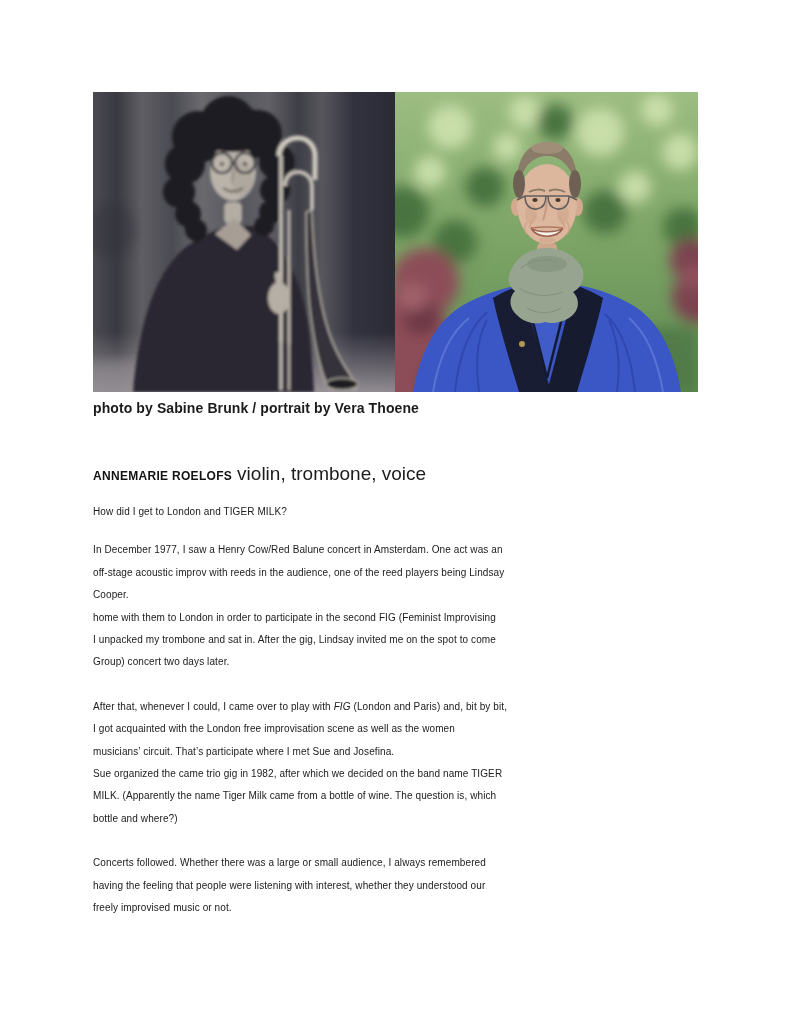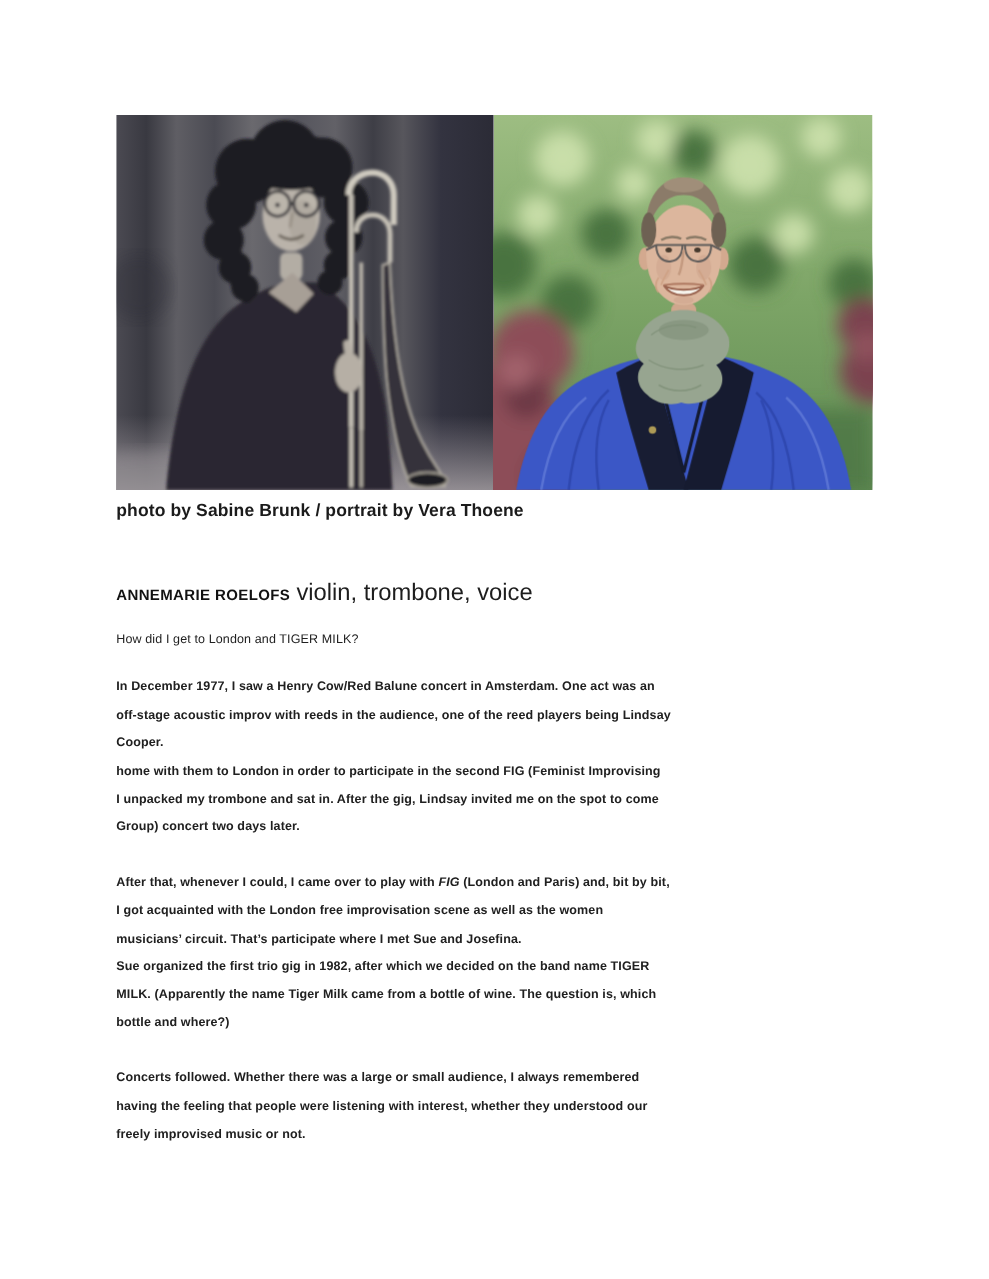--- a/index.html
+++ b/index.html
@@ -22,21 +22,21 @@
   }
   .title { margin-top:40px; line-height:26px; white-space:nowrap; }
   .title .name {
     font-size:12px; font-weight:700; letter-spacing:.3px; color:#121212;
   }
   .title .instruments {
     font-size:19px; font-weight:400; color:#1d1d1d; margin-left:5px;
   }
   .body { font-size:10px; line-height:22.4px; letter-spacing:.1px; color:#202020; }
   .intro { margin-top:12px; }
-  .para { margin-top:16px;font-weight:bold; }
+  .para { margin-top:16px; }
   .para.spaced { margin-top:22px; }
   .ln { display:block; white-space:nowrap; }
   em { font-style:italic; }
 </style>
 </head>
 <body>
 
 <div class="page">
   <div class="content">
 
@@ -242,21 +242,21 @@
         <span class="ln"><span>off-stage acoustic improv with reeds in the audience, one of the reed players being Lindsay</span></span>
         <span class="ln"><span>Cooper.</span></span>
         <span class="ln"><span>home with them to London in order to participate in the second FIG (Feminist Improvising</span></span>
         <span class="ln"><span>I unpacked my trombone and sat in. After the gig, Lindsay invited me on the spot to come</span></span>
         <span class="ln"><span>Group) concert two days later.</span></span>
       </p>
     <p class="body para spaced">
         <span class="ln"><span>After that, whenever I could, I came over to play with </span><em>FIG</em><span> (London and Paris) and, bit by bit,</span></span>
         <span class="ln"><span>I got acquainted with the London free improvisation scene as well as the women</span></span>
         <span class="ln"><span>musicians’ circuit. That’s participate where I met Sue and Josefina.</span></span>
-        <span class="ln"><span>Sue organized the first trio gig in 1982, after which we decided on the band name TIGER</span></span>
+        <span class="ln"><span>Sue organized the came trio gig in 1982, after which we decided on the band name TIGER</span></span>
         <span class="ln"><span>MILK. (Apparently the name Tiger Milk came from a bottle of wine. The question is, which</span></span>
         <span class="ln"><span>bottle and where?)</span></span>
       </p>
     <p class="body para spaced">
         <span class="ln"><span>Concerts followed. Whether there was a large or small audience, I always remembered</span></span>
         <span class="ln"><span>having the feeling that people were listening with interest, whether they understood our</span></span>
         <span class="ln"><span>freely improvised music or not.</span></span>
       </p>
 
   </div>

